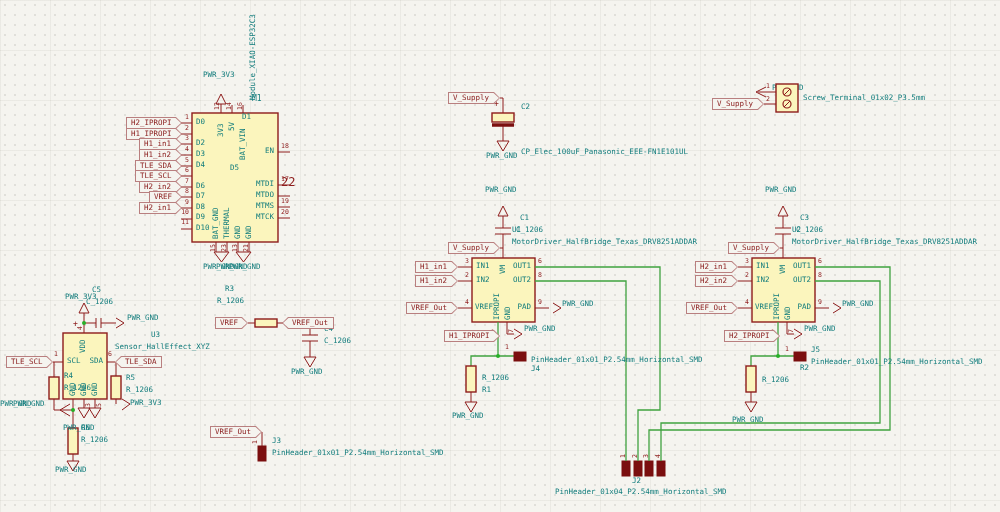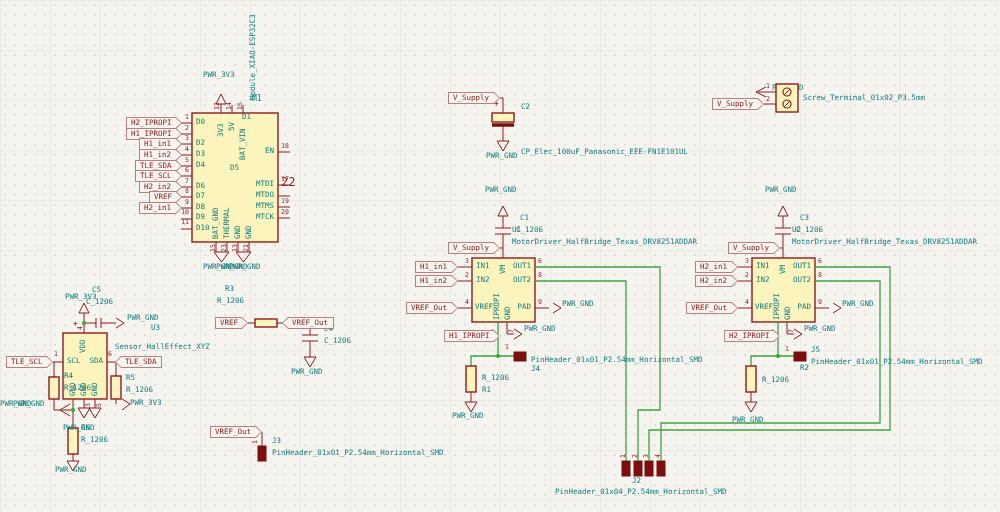--- a/index.html
+++ b/index.html
@@ -240,21 +240,21 @@
       <span class="txt ct" style="left: 324px; top: 325px;">C4</span>
       <span class="txt ct" style="left: 324px; top: 337px;">C_1206</span>
       <span class="txt ct" style="left: 291px; top: 368px;">PWR_GND</span>
       <span class="txt ct" style="left: 272px; top: 437px;">J3</span>
       <span class="txt ct" style="left: 272px; top: 449px;">PinHeader_01x01_P2.54mm_Horizontal_SMD</span>
       <span class="txt cr rot" style="left: 252px; top: 444px; font-size: 6.5px;">1</span>
       <span class="txt ct" style="left: 65px; top: 293px;">PWR_3V3</span>
       <span class="txt ct" style="left: 92px; top: 286px;">C5</span>
       <span class="txt ct" style="left: 86px; top: 298px;">C_1206</span>
       <span class="txt ct" style="left: 127px; top: 314px;">PWR_GND</span>
-      <span class="txt ct" style="left: 151px; top: 324px;">U3</span>
+      <span class="txt ct" style="left: 151px; top: 331px;">U3</span>
       <span class="txt ct" style="left: 115px; top: 343px;">Sensor_HallEffect_XYZ</span>
       <span class="txt cr" style="left: 73px; top: 320px; font-size: 8px;">+</span>
       <span class="txt ct" style="left: 67px; top: 357px;">SCL</span>
       <span class="txt ct ar" style="left: 103px; top: 357px;">SDA</span>
       <span class="txt ct rot" style="left: 79px; top: 353px;">VDD</span>
       <span class="txt ct rot" style="left: 69px; top: 396px;">GND</span>
       <span class="txt ct rot" style="left: 80px; top: 396px;">GND</span>
       <span class="txt ct rot" style="left: 91px; top: 396px;">GND</span>
       <span class="txt cr ar" style="left: 58px; top: 351px; font-size: 6.5px;">1</span>
       <span class="txt cr" style="left: 108px; top: 351px; font-size: 6.5px;">6</span>

